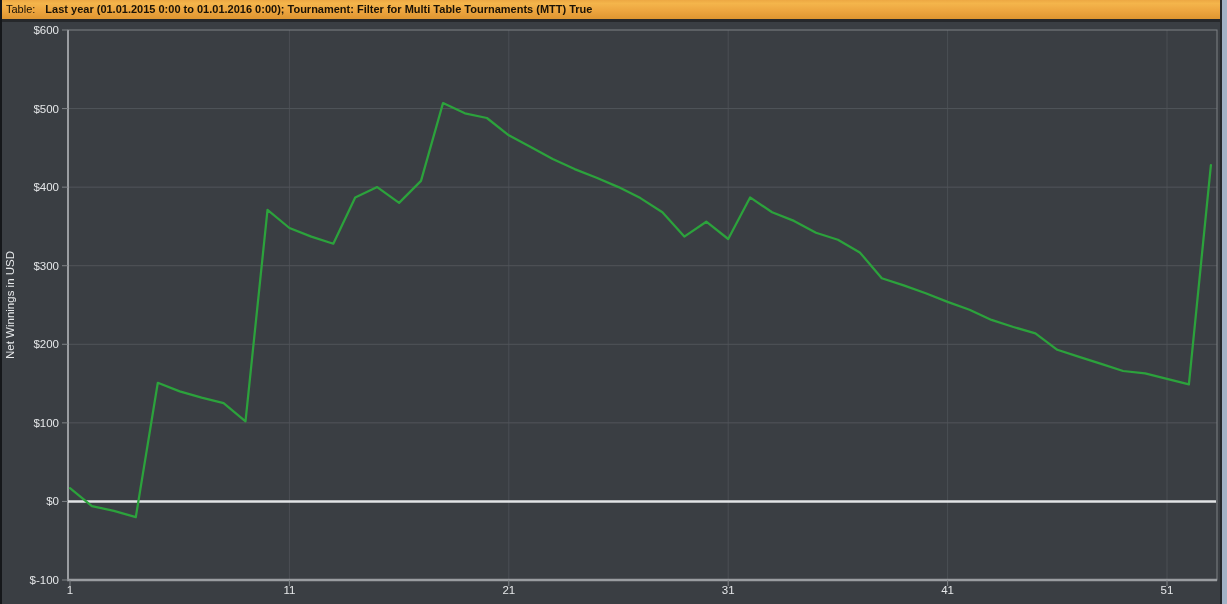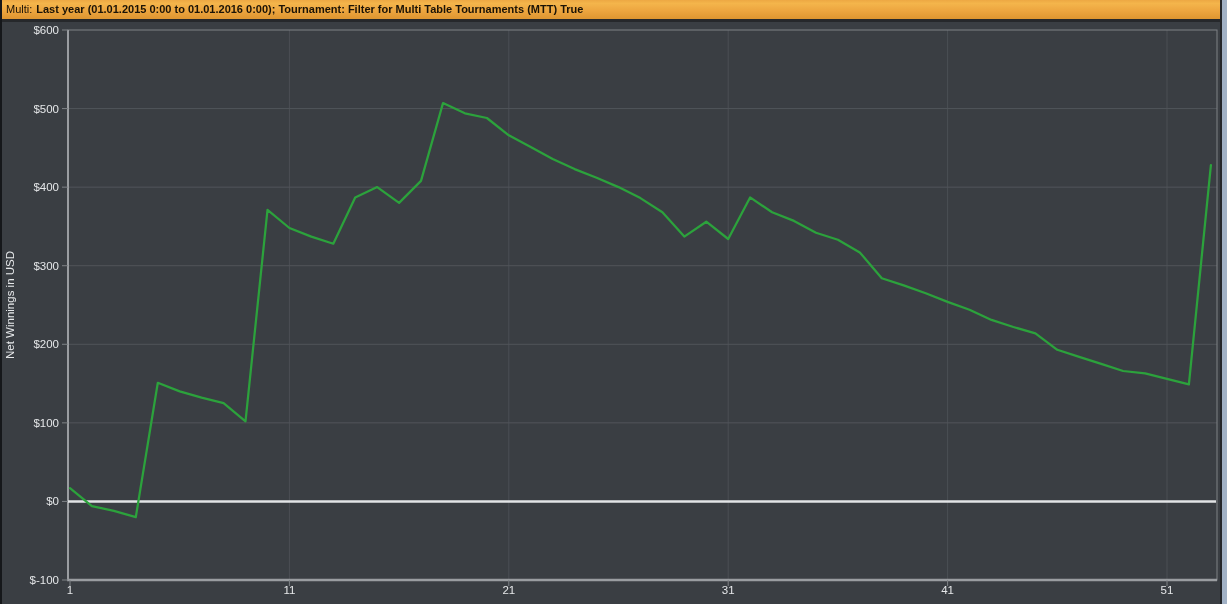--- a/index.html
+++ b/index.html
@@ -10,30 +10,30 @@
   .left-border{position:absolute;left:0;top:0;width:2px;height:604px;background:#15171a;z-index:5;}
   .right-strip{position:absolute;right:0;top:0;width:5px;height:604px;background:#a2b2c6;border-left:2px solid #24272b;z-index:5;}
   .filter-bar{
     position:absolute;left:2px;top:0;right:5px;height:19px;z-index:4;
     background:linear-gradient(180deg,#eda843 0%,#f4b54b 18%,#eda640 55%,#de9530 100%);
     border-bottom:3px solid #26282b;
     color:#1b1306;font-size:11px;line-height:19px;
     padding-left:4px;white-space:nowrap;overflow:hidden;
   }
   .filter-bar .flabel{font-weight:normal;}
-  .filter-bar .fcrit{font-weight:bold;margin-left:4px;}
+  .filter-bar .fcrit{font-weight:bold;margin-left:10px;}
   svg{position:absolute;left:0;top:0;}
   text{font-family:"Liberation Sans","DejaVu Sans",sans-serif;}
 </style>
 </head>
 <body>
 
 <div class="window">
   <div class="filter-bar">
-    <span class="flabel">Multi:</span><span class="fcrit">Last year (01.01.2015 0:00 to 01.01.2016 0:00); Tournament: Filter for Multi Table Tournaments (MTT) True</span>
+    <span class="flabel">Table:</span><span class="fcrit">Last year (01.01.2015 0:00 to 01.01.2016 0:00); Tournament: Filter for Multi Table Tournaments (MTT) True</span>
   </div>
 
   <svg id="chart-svg" width="1227" height="604" viewBox="0 0 1227 604">
       <rect x="68" y="30" width="1149" height="550" fill="#3a3e43"></rect>
       <line x1="289.4" y1="30" x2="289.4" y2="580" stroke="#4b4f54" stroke-width="1"></line>
       <line x1="508.8" y1="30" x2="508.8" y2="580" stroke="#4b4f54" stroke-width="1"></line>
       <line x1="728.2" y1="30" x2="728.2" y2="580" stroke="#4b4f54" stroke-width="1"></line>
       <line x1="947.6" y1="30" x2="947.6" y2="580" stroke="#4b4f54" stroke-width="1"></line>
       <line x1="1167" y1="30" x2="1167" y2="580" stroke="#4b4f54" stroke-width="1"></line>
       <line x1="68" y1="108.57142857142856" x2="1217" y2="108.57142857142856" stroke="#51555a" stroke-width="1"></line>

